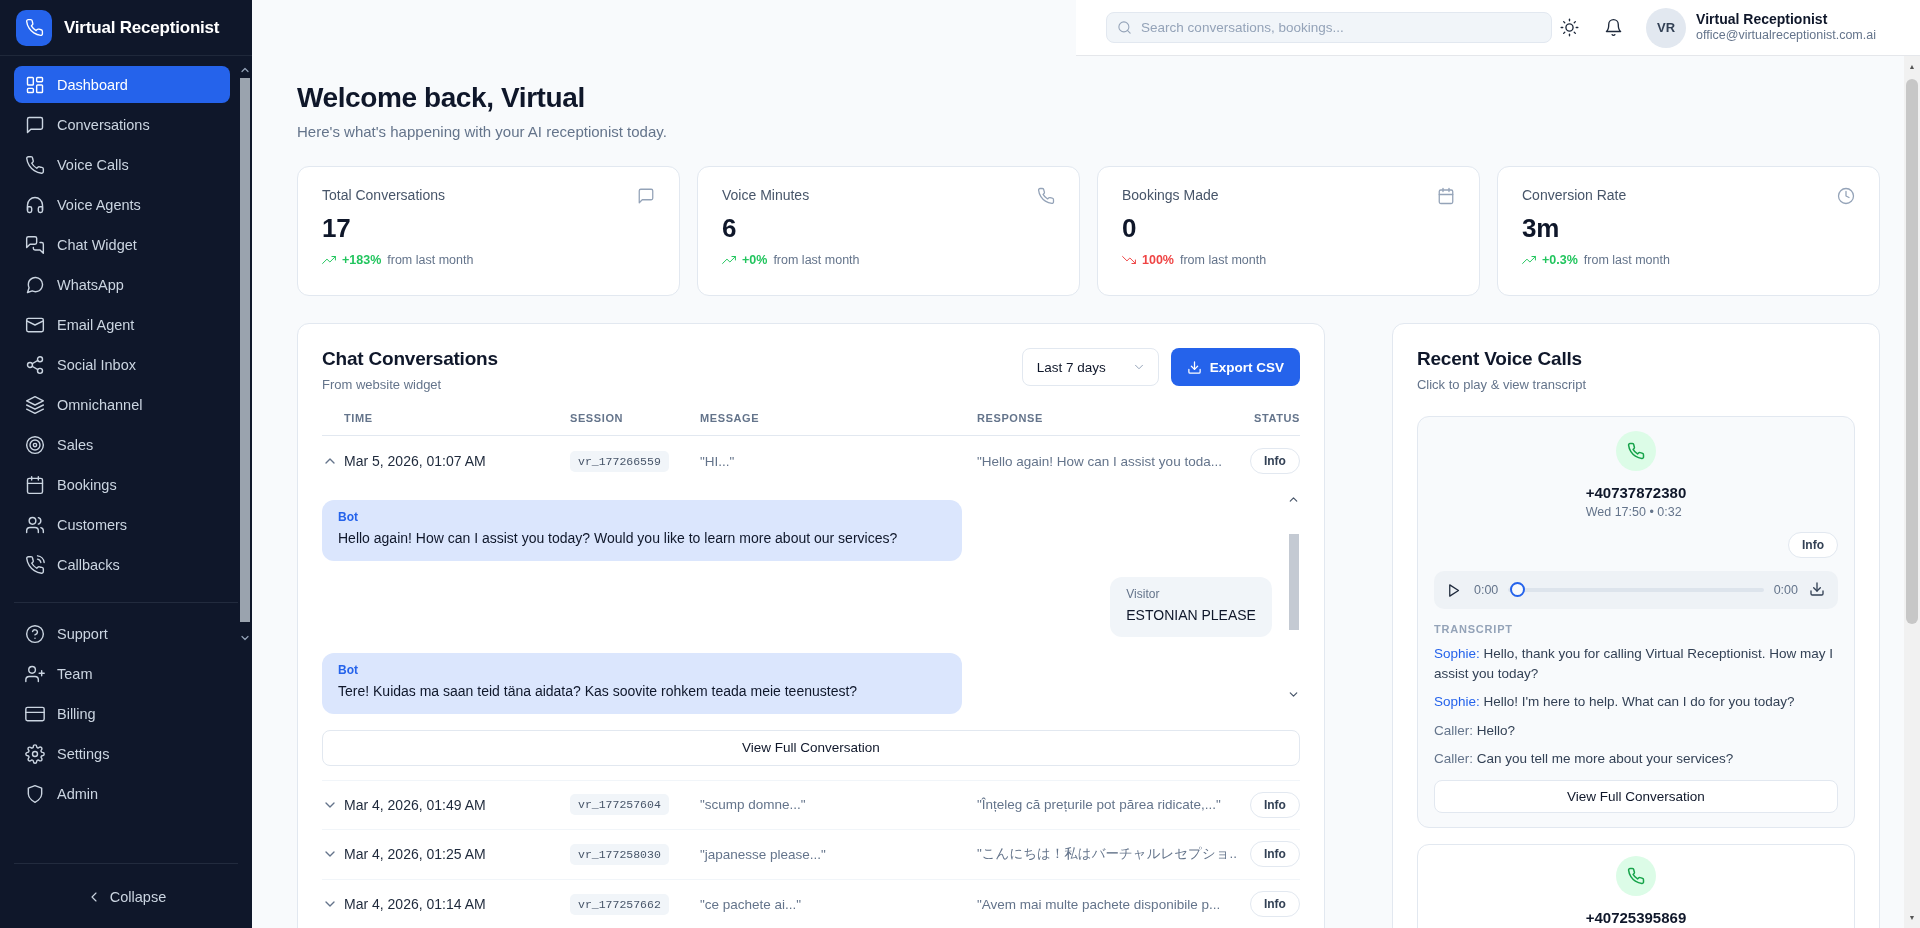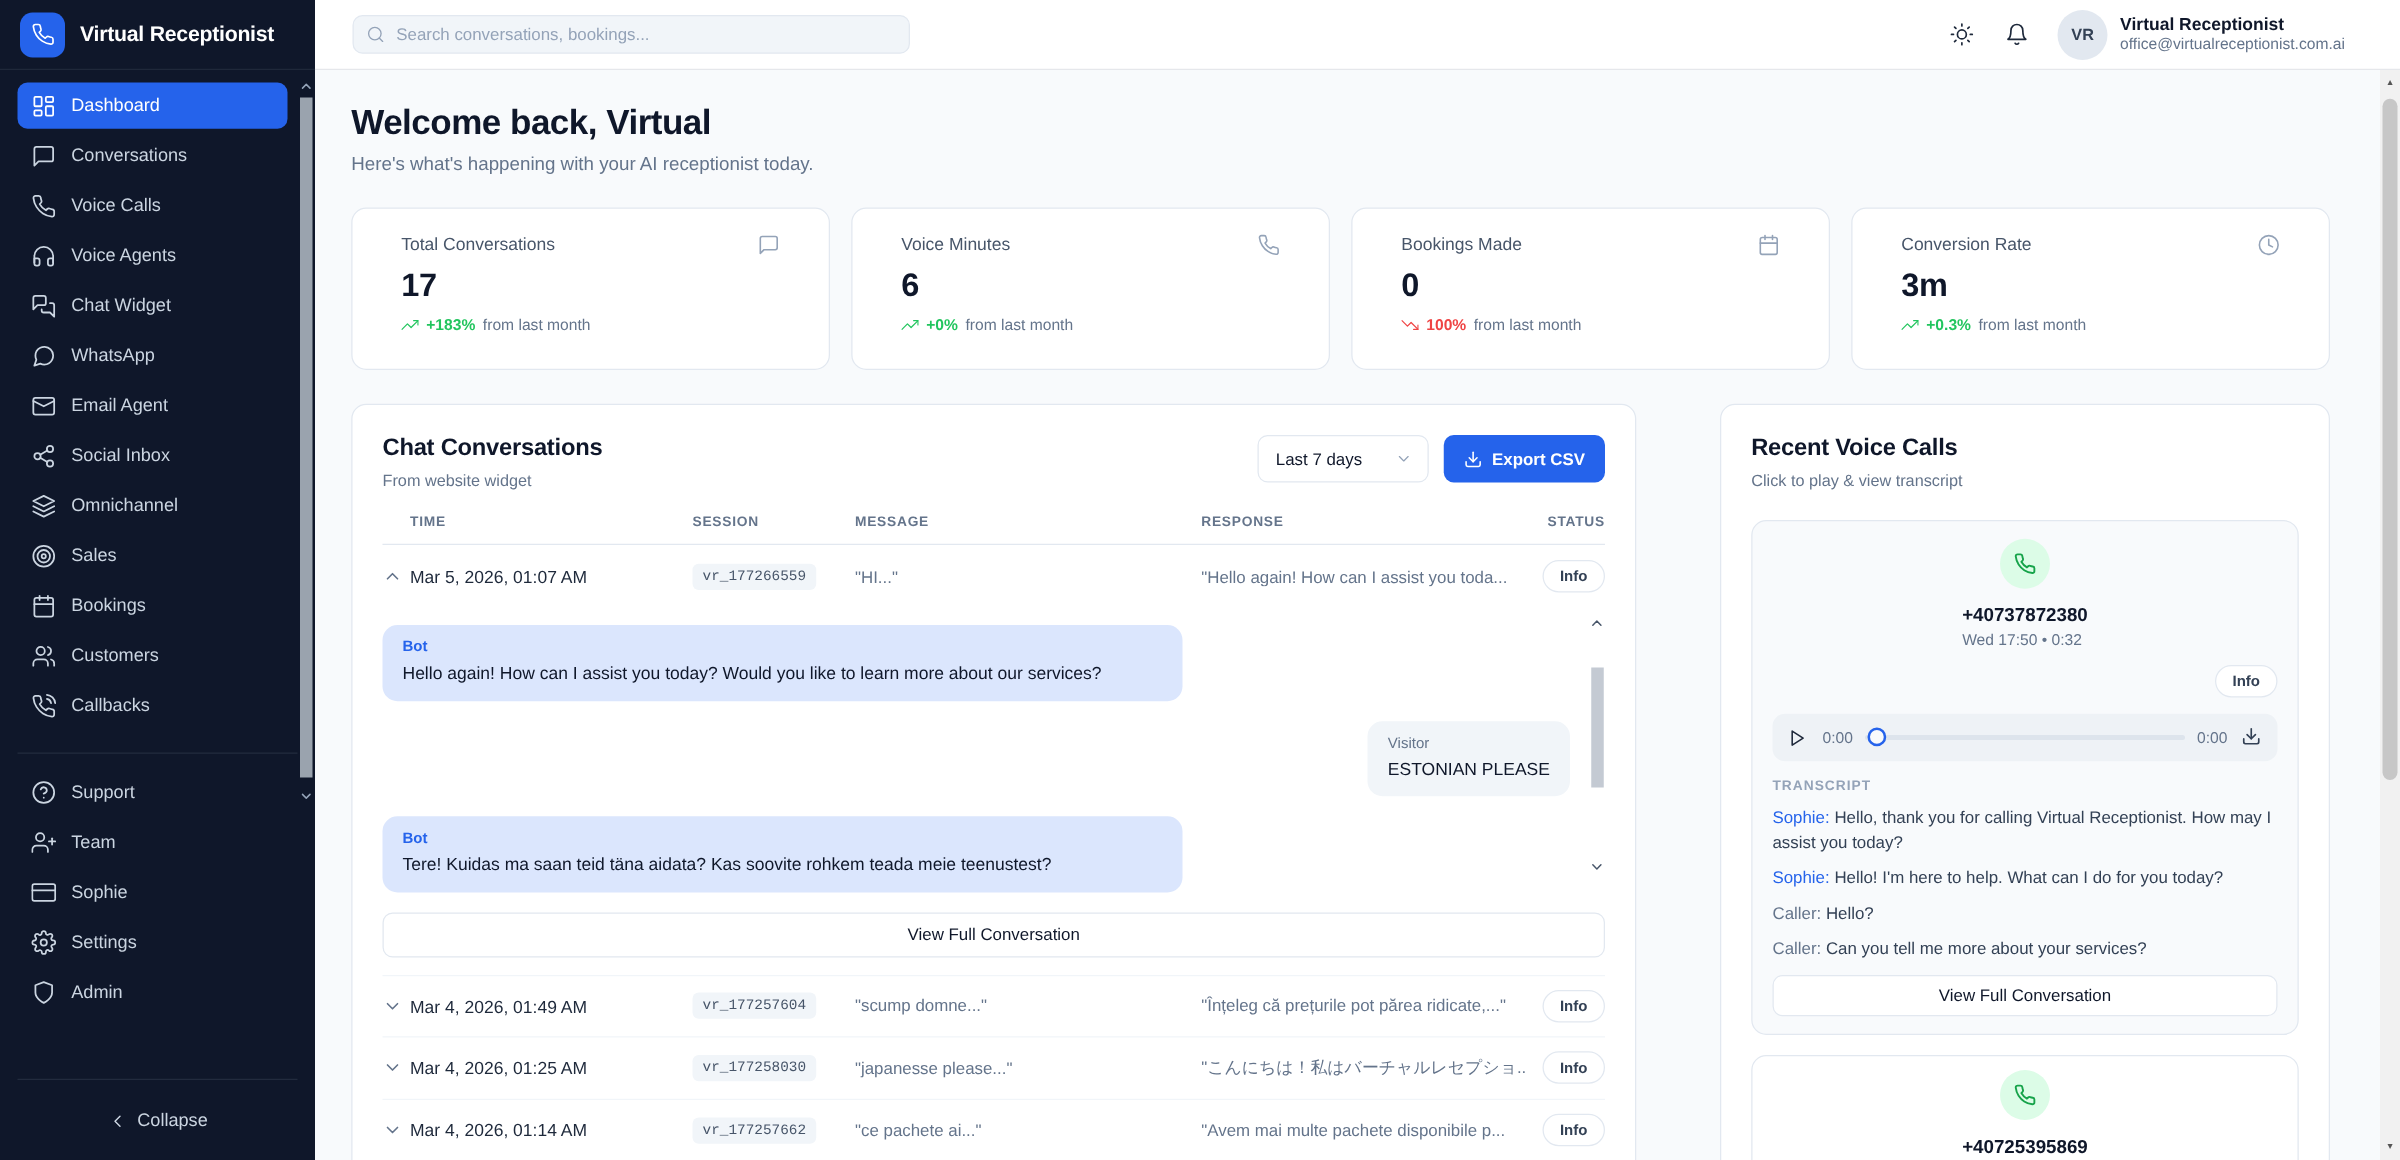--- a/index.html
+++ b/index.html
@@ -26,21 +26,21 @@
   .sb-collapse { display:flex; align-items:center; justify-content:center; gap:8px; height:46px; font-size:14.5px; color:#cbd5e1; cursor:pointer; margin-bottom:8px; }
   .sb-collapse svg.ic { width:16px; height:16px; }
   
   .sb-scroll-thumb { position:absolute; right:2px; top:78px; width:10px; height:544px; background:#9aa3ae; }
   .sb-scroll-up, .sb-scroll-down { position:absolute; right:1px; width:12px; height:12px; color:#94a3b8; }
   .sb-scroll-up { top:62px; }
   .sb-scroll-down { top:630px; }
   .sb-scroll-up svg.ic, .sb-scroll-down svg.ic { width:12px; height:12px; stroke-width:2.4; }
 
   
-  .right { flex:1; display:flex; flex-direction:column; position:relative; }
+  .right { flex:1; display:flex; flex-direction:column; position:relative;align-items:flex-end; }
 
   .topbar { height:56px; background:#fff; border-bottom:1px solid #e5e7eb; display:flex; align-items:center; padding:0 30px; flex:none; }
   .search-wrap { position:relative; width:446px; }
   .search-wrap svg.ic { position:absolute; left:11px; top:8px; width:15px; height:15px; color:#94a3b8; }
   .search-input { width:100%; height:31px; background:#f1f5f9; border:1px solid #e2e8f0; border-radius:8px; padding:0 12px 0 34px; font-size:13.5px; font-family:"Liberation Sans",sans-serif; color:#0f172a; outline:none; }
   .search-input::placeholder { color:#94a3b8; }
   .topbar-right { margin-left:auto; display:flex; align-items:center; gap:10px; padding-right:14px; }
   .icon-btn { width:34px; height:34px; border:none; background:transparent; display:flex; align-items:center; justify-content:center; color:#1e293b; cursor:pointer; border-radius:8px; }
   .icon-btn svg.ic { width:19px; height:19px; }
   .avatar { width:40px; height:40px; border-radius:50%; background:#e2e8f0; color:#334155; font-size:13px; font-weight:700; display:flex; align-items:center; justify-content:center; margin-left:6px; cursor:pointer; }
@@ -49,21 +49,21 @@
   .user-email { font-size:12.5px; color:#64748b; }
 
   .main { flex:1; position:relative; background:#f8fafc; overflow:hidden; }
   .content { padding:26px 40px 0 29px; width:1652px; }
 
   .welcome-title { font-size:28px; font-weight:700; letter-spacing:-.4px; color:#0f172a; }
   .welcome-sub { font-size:15px; color:#64748b; margin-top:9px; }
 
   
   .stats { display:grid; grid-template-columns:repeat(4,1fr); gap:17px; margin-top:26px; }
-  .stat-card { background:#fff; border:1px solid #e2e8f0; border-radius:12px; padding:20px 39px; height:130px; }
+  .stat-card { background:#fff; border:1px solid #e2e8f0; border-radius:12px; padding:20px 24px; height:130px; }
   .stat-top { display:flex; align-items:flex-start; justify-content:space-between; }
   .stat-label { font-size:14px; color:#475569; }
   .stat-top svg.ic { width:18px; height:18px; color:#94a3b8; }
   .stat-value { font-size:26px; font-weight:700; color:#0f172a; margin-top:8px; letter-spacing:-.3px; }
   .stat-trend { display:flex; align-items:center; gap:6px; margin-top:9px; font-size:12.5px; color:#64748b; }
   .stat-trend svg.ic { width:14px; height:14px; }
   .trend-up { color:#22c55e; font-weight:600; }
   .trend-down { color:#ef4444; font-weight:600; }
 
   
@@ -279,21 +279,21 @@
             <line x1="20" y1="8" x2="20" y2="14"></line>
             <line x1="23" y1="11" x2="17" y2="11"></line>
           </svg>
         <span>Team</span>
       </div>
       <div class="sb-item">
         <svg class="ic" viewBox="0 0 24 24">
             <rect x="1" y="4" width="22" height="16" rx="2"></rect>
             <line x1="1" y1="10" x2="23" y2="10"></line>
           </svg>
-        <span>Sophie</span>
+        <span>Billing</span>
       </div>
       <div class="sb-item">
         <svg class="ic" viewBox="0 0 24 24">
             <circle cx="12" cy="12" r="3"></circle>
             <path d="M19.4 15a1.65 1.65 0 0 0 .33 1.82l.06.06a2 2 0 0 1 0 2.83 2 2 0 0 1-2.83 0l-.06-.06a1.65 1.65 0 0 0-1.82-.33 1.65 1.65 0 0 0-1 1.51V21a2 2 0 0 1-2 2 2 2 0 0 1-2-2v-.09A1.65 1.65 0 0 0 9 19.4a1.65 1.65 0 0 0-1.82.33l-.06.06a2 2 0 0 1-2.83 0 2 2 0 0 1 0-2.83l.06-.06a1.65 1.65 0 0 0 .33-1.82 1.65 1.65 0 0 0-1.51-1H3a2 2 0 0 1-2-2 2 2 0 0 1 2-2h.09A1.65 1.65 0 0 0 4.6 9a1.65 1.65 0 0 0-.33-1.82l-.06-.06a2 2 0 0 1 0-2.83 2 2 0 0 1 2.83 0l.06.06a1.65 1.65 0 0 0 1.82.33H9a1.65 1.65 0 0 0 1-1.51V3a2 2 0 0 1 2-2 2 2 0 0 1 2 2v.09a1.65 1.65 0 0 0 1 1.51 1.65 1.65 0 0 0 1.82-.33l.06-.06a2 2 0 0 1 2.83 0 2 2 0 0 1 0 2.83l-.06.06a1.65 1.65 0 0 0-.33 1.82V9a1.65 1.65 0 0 0 1.51 1H21a2 2 0 0 1 2 2 2 2 0 0 1-2 2h-.09a1.65 1.65 0 0 0-1.51 1z"></path>
           </svg>
         <span>Settings</span>
       </div>
       <div class="sb-item">
         <svg class="ic" viewBox="0 0 24 24">

